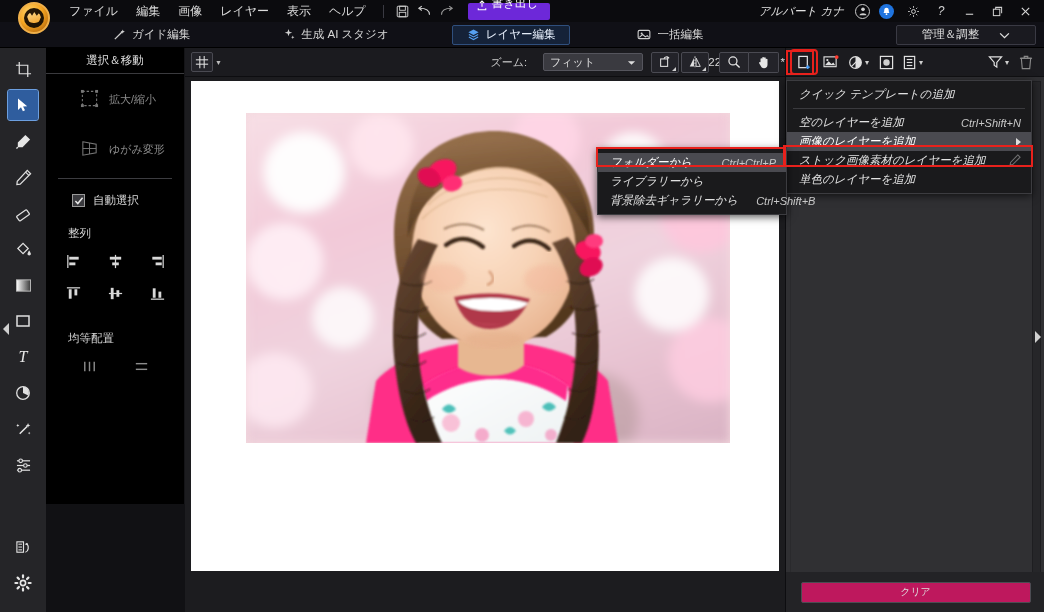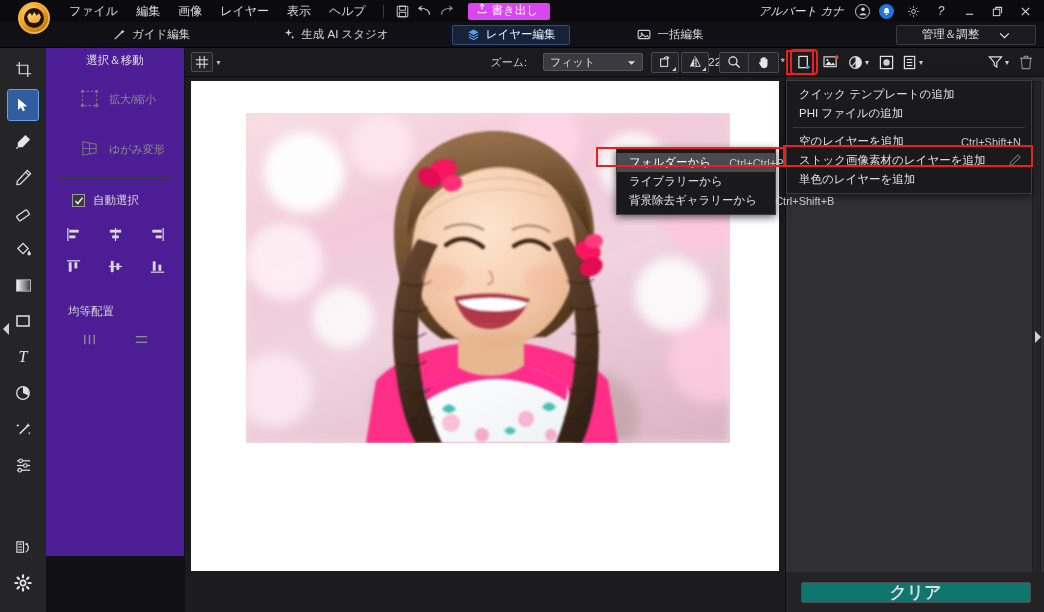--- a/index.html
+++ b/index.html
@@ -35,22 +35,22 @@
     clip-path:polygon(0 40%,18% 0,36% 34%,52% 0,70% 34%,88% 4%,100% 46%,82% 100%,18% 100%);
   }
   .menubar { display:flex; align-items:center; gap:0px; }
   .menu-item {
     padding:3px 9px; font-size:12px; color:#dcdcdc; cursor:default; white-space:nowrap;
   }
   .tb-sep { width:1px; height:13px; background:#3a3a42; margin:0 8px; }
   .tb-ic { width:22px; height:18px; display:flex; align-items:center; justify-content:center; cursor:default; }
   .tb-ic svg { display:block; }
   .export-btn {
-    margin-left:10px; height:17px; background:#d946ef; border-radius:2px;
-    display:flex; align-items:flex-start; gap:5px; padding:0 12px 9px 9px;
+    margin-left:10px; height:17px; background:#6d28d9; border-radius:2px;
+    display:flex; align-items:flex-end; gap:5px; padding:0 12px 9px 9px;
     color:#fff; font-size:11.5px; cursor:default; white-space:nowrap;
   }
   .tb-right { margin-left:auto; display:flex; align-items:center; padding-right:6px; gap:2px;font-style:italic; }
   .user-name { font-size:11.5px; color:#e2e2e2; margin-right:6px; white-space:nowrap; }
   .circ-ic { width:15px; height:15px; border-radius:50%; border:1.2px solid #c9c9c9;
              display:flex; align-items:center; justify-content:center; margin:0 3px; }
   .bell { width:15px; height:15px; border-radius:50%; background:#1f74df;
           display:flex; align-items:center; justify-content:center; margin:0 4px; }
   .win-btn { width:26px; height:22px; display:flex; align-items:center; justify-content:center;
              color:#d4d4d4; font-size:12px; cursor:default; }
@@ -89,22 +89,22 @@
   .toolrail .spacer { flex:1; }
 
   
   .left-collapse {
     position:absolute; left:0px; top:318px; width:12px; height:22px;
     display:flex; align-items:center; justify-content:center; z-index:12;
   }
 
   
   .optpanel {
-    position:absolute; left:46px; top:48px; width:139px; height:508px;
-    background:#4c1d95; border-right:1px solid #141417;
+    position:absolute; left:46px; top:48px; width:139px; height:456px;
+    background:#000000; border-right:1px solid #141417;
   }
   .opt-title {
     height:26px; display:flex; align-items:center; justify-content:center;
     font-size:11.5px; color:#e3e3e3; border-bottom:1px solid #3a3a3e;
   }
   .opt-row {
     height:50px; display:flex; align-items:center; gap:10px; padding-left:34px;
     font-size:11px; color:#8b8b8b; cursor:default;
   }
   .opt-divider { height:1px; background:#3c3c40; margin:4px 12px; }
@@ -196,36 +196,35 @@
   .rp-body { position:absolute; left:0; top:29px; width:259px; height:535px; background:#303033;
              padding:4px; }
   .rp-list { width:100%; height:100%; background:#303033; border:1px solid #2a2a2d; }
   .rp-scroll { position:absolute; right:3px; top:33px; width:9px; height:527px; background:#262629;
                border:1px solid #1e1e21; }
   .rp-right-arrow { position:absolute; right:1px; top:278px; width:10px; height:22px;
                     display:flex; align-items:center; justify-content:center; z-index:6; }
   .clear-wrap { position:absolute; left:0; bottom:0; width:259px; height:40px; background:#232326;
                 display:flex; align-items:center; justify-content:center; }
   .clear-btn {
-    width:230px; height:21px; background:#0f766e; border:1px solid #4c4c52; border-radius:2px;
-    display:flex; align-items:center; justify-content:center; font-size:17px; color:#dedede;
+    width:230px; height:21px; background:#be185d; border:1px solid #4c4c52; border-radius:2px;
+    display:flex; align-items:center; justify-content:center; font-size:10px; color:#dedede;
     cursor:default;
-    font-weight:bold;
   }
 
   
   .ctxmenu {
     position:absolute; background:#1a1a1c; border:1px solid #3c3c40; z-index:40;
     box-shadow:0 2px 8px rgba(0,0,0,.65); padding:4px 0;
   }
   .ctx-main { left:786px; top:80px; width:246px; }
-  .ctx-sub  { left:616px; top:148px; width:160px; }
+  .ctx-sub  { left:597px; top:148px; width:190px; }
   .ctx-item {
     height:19px; display:flex; align-items:center; padding:0 10px 0 12px;
-    font-size:11.5px; color:#e2e2e2; cursor:default; white-space:nowrap; position:relative;
+    font-size:11.5px; color:#e2e2e2; cursor:default; white-space:nowrap; position:relative;font-style:italic;
   }
   .ctx-item.sel { background:#4a4a50; color:#fff; }
   .ctx-item .sc { margin-left:auto; font-size:11px; color:#c8c8c8; padding-left:18px; }
   .ctx-item .arrow { margin-left:auto; width:0;height:0;
                      border-top:4px solid transparent; border-bottom:4px solid transparent;
                      border-left:5px solid #dcdcdc; }
   .ctx-div { height:1px; background:#3a3a3e; margin:4px 6px; }
   .ctx-item .pen { margin-left:auto; opacity:.55; }
   .hl-box { position:absolute; border:2px solid #e8211c; z-index:45; pointer-events:none; }
 </style>
@@ -525,20 +524,21 @@
 
     <div class="opt-check">
       <span class="cbox">
         <svg width="10" height="10" viewBox="0 0 10 10">
             <path d="M1.4 5 L3.8 7.6 L8.6 1.8" fill="none" stroke="#e8e8e8" stroke-width="1.5"></path>
           </svg>
       </span>
       <span>自動選択</span>
     </div>
 
+    <div class="opt-sect">整列</div>
     <div class="icon-grid">
       <span class="g-ic">
         <svg width="17" height="17" viewBox="0 0 18 18">
             <line x1="3" y1="2" x2="3" y2="16" stroke="#d8d8d8" stroke-width="1.3"></line>
             <rect x="4.5" y="4" width="10" height="3" fill="#d8d8d8"></rect>
             <rect x="4.5" y="10" width="6.5" height="3" fill="#d8d8d8"></rect>
           </svg>
       </span>
       <span class="g-ic">
         <svg width="17" height="17" viewBox="0 0 18 18">
@@ -859,27 +859,28 @@
 
     <div class="clear-wrap">
       <div class="clear-btn">クリア</div>
     </div>
   </div>
 
   <div class="ctxmenu ctx-main">
     <div class="ctx-item">
       <span>クイック テンプレートの追加</span>
     </div>
-    <div class="ctx-item">
-      <span>PHI ファイルの追加</span>
-    </div>
     <div class="ctx-div"></div>
     <div class="ctx-item">
       <span>空のレイヤーを追加</span>
       <span class="sc">Ctrl+Shift+N</span>
+    </div>
+    <div class="ctx-item sel">
+      <span>画像のレイヤーを追加</span>
+      <span class="arrow"></span>
     </div>
     <div class="ctx-item">
       <span>ストック画像素材のレイヤーを追加</span>
       <span class="pen">
         <svg width="12" height="12" viewBox="0 0 13 13">
             <path d="M9.5 1 L12 3.5 L4 11.5 L1.2 12 L1.7 9.2 Z" fill="none" stroke="#b9b9b9" stroke-width="1.1"></path>
           </svg>
       </span>
     </div>
     <div class="ctx-item">

